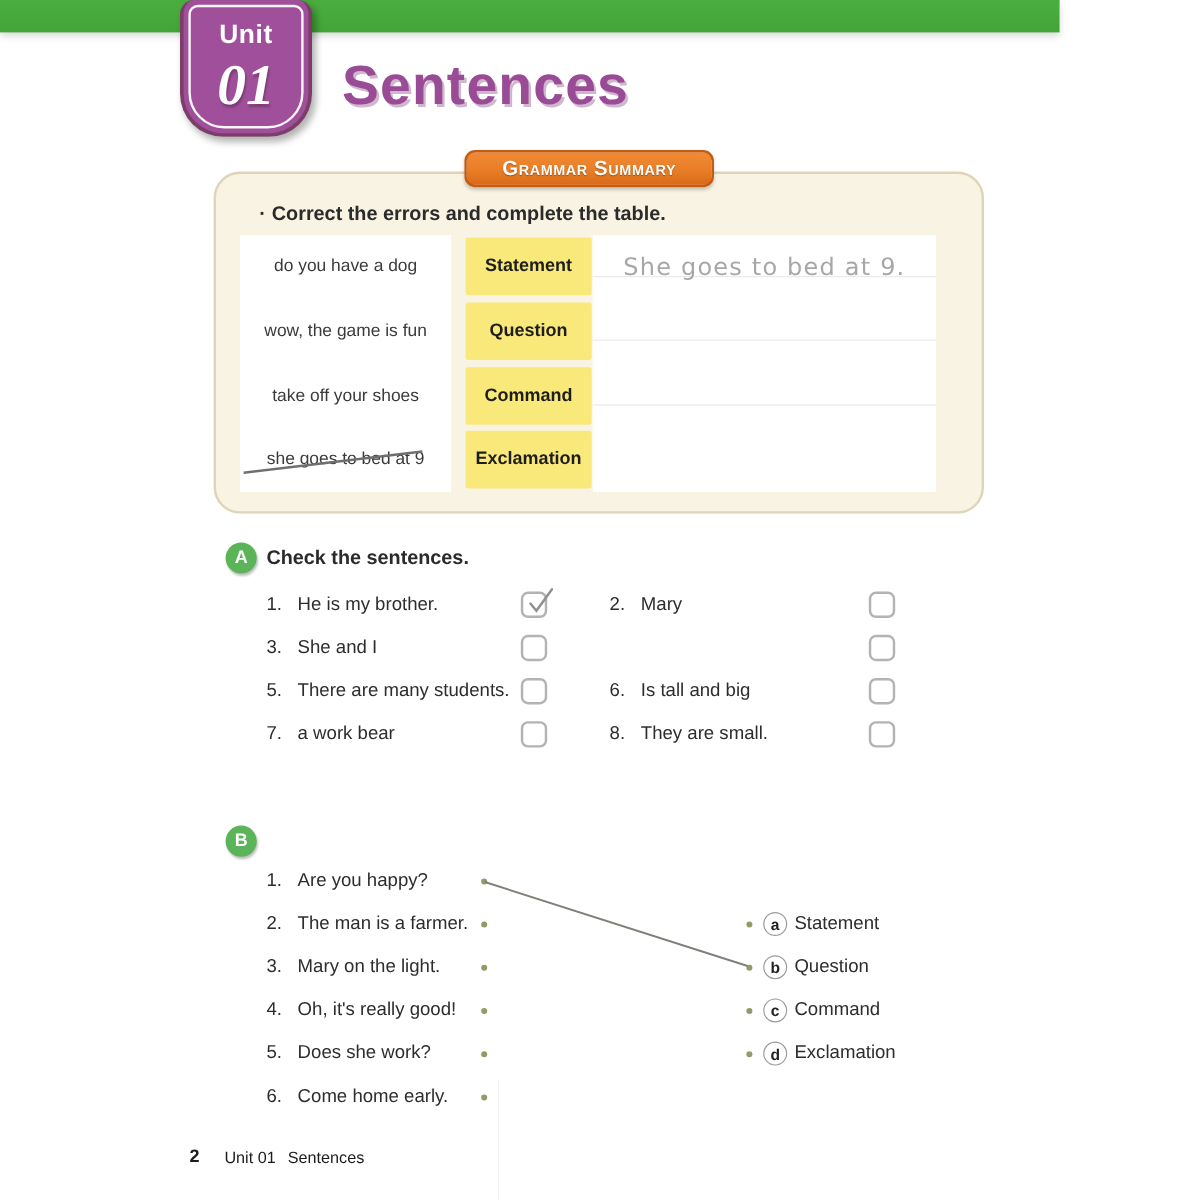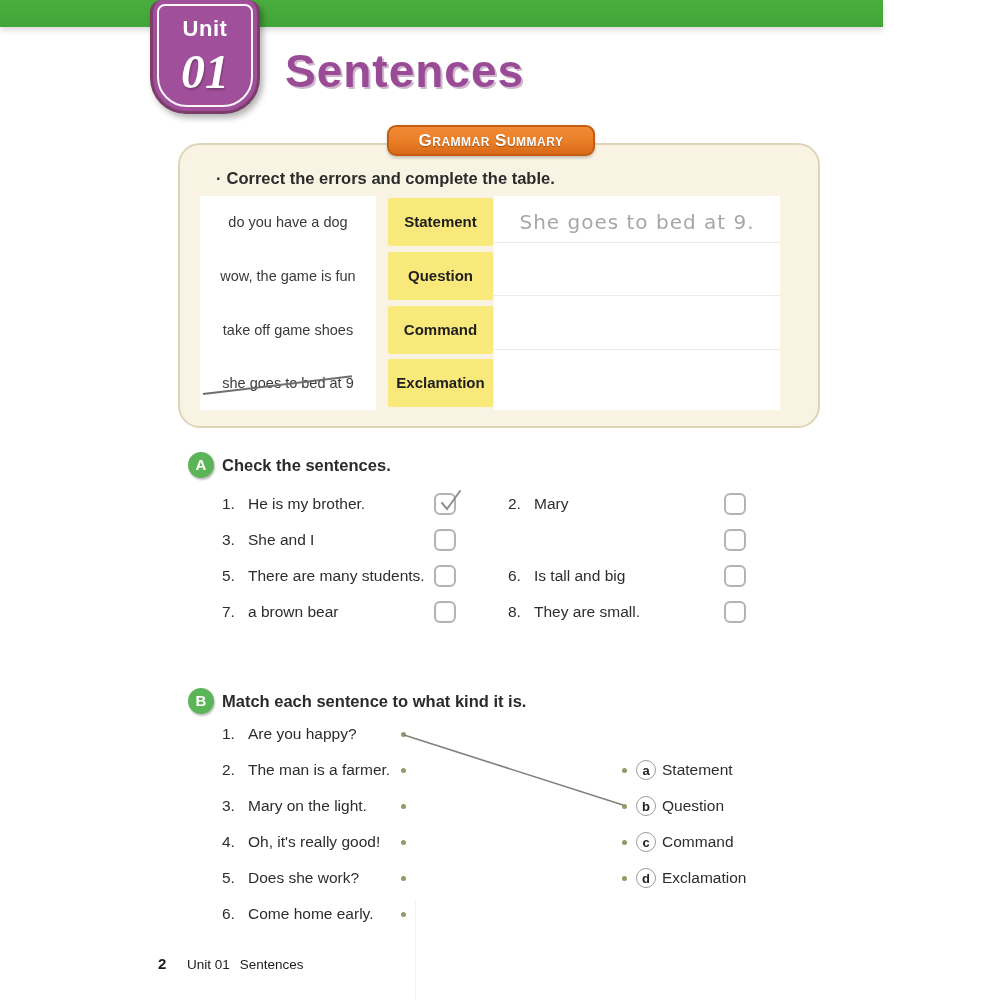--- a/index.html
+++ b/index.html
@@ -45,21 +45,21 @@
   .instruction .bullet { margin-right:5px; font-weight:bold; }
 
   
   .col-sentences { position:absolute; left:200px; top:196px; width:176px; height:214px; background:#fff; }
   .sentence { position:absolute; width:100%; text-align:center; font-size:14.5px; color:#3a3a3a; height:20px; line-height:20px; }
   .strike-line { position:absolute; left:3px; top:197px; width:150px; height:1.6px; background:#6f6f6f;
     transform:rotate(-6.8deg); transform-origin:0 50%; }
   .type-cell { position:absolute; left:388px; width:105px; height:48px; background:var(--yellow,#f9e97a);
     border-radius:2px; text-align:center; line-height:48px; font-weight:bold; font-size:15px; color:#1e1e1e; }
   .col-answers { position:absolute; left:494px; top:196px; width:286px; height:214px; background:#fff; }
-  .answer-row { position:absolute; left:0; width:100%; height:47px; border-bottom:1px solid #eceae4;
+  .answer-row { position:absolute; left:0; width:100%; height:35px; border-bottom:1px solid #eceae4;
     text-align:center; line-height:53px; }
   .answer-row:last-child { border-bottom:none; }
   .handwriting { font-family:"DejaVu Sans", sans-serif; color:var(--handwriting_gray,#a7a7a7);
     font-size:20px; letter-spacing:1px; }
 
   
   .sec-circle { position:absolute; width:26px; height:26px; border-radius:50%;
     background:var(--section_green,#5bb457); color:#fff; font-weight:bold; font-size:15px;
     text-align:center; line-height:26px; box-shadow:1px 2px 2px rgba(0,0,0,0.25); }
   .sec-heading { position:absolute; font-size:16.5px; font-weight:bold; color:var(--text_dark,#2b2b2b); }
@@ -103,21 +103,21 @@
   <section class="summary-box"></section>
   <div class="summary-badge">Grammar Summary</div>
 
   <div class="instruction">
     <span class="bullet">·</span><span>Correct the errors and complete the table.</span>
   </div>
 
   <div class="col-sentences">
     <div class="sentence" style="top:16px">do you have a dog</div>
     <div class="sentence" style="top:70px">wow, the game is fun</div>
-    <div class="sentence" style="top:124px">take off game shoes</div>
+    <div class="sentence" style="top:124px">take off your shoes</div>
     <div class="sentence" style="top:177px">she goes to bed at 9</div>
     <div class="strike-line"></div>
   </div>
 
   <div class="type-cell" style="top:198px">Statement</div>
   <div class="type-cell" style="top:252px">Question</div>
   <div class="type-cell" style="top:306px">Command</div>
   <div class="type-cell" style="top:359px">Exclamation</div>
 
   <div class="col-answers">
@@ -128,38 +128,37 @@
   </div>
 
   <div class="sec-circle" style="left:188px; top:452px">A</div>
   <div class="sec-heading" style="left:222px; top:456px">Check the sentences.</div>
 
   <div class="item" style="left:222px; top:493px"><span class="num">1.</span><span>He is my brother.</span></div>
   <div class="item" style="left:508px; top:493px"><span class="num">2.</span><span>Mary</span></div>
   <div class="item" style="left:222px; top:529px"><span class="num">3.</span><span>She and I</span></div>
   <div class="item" style="left:222px; top:565px"><span class="num">5.</span><span>There are many students.</span></div>
   <div class="item" style="left:508px; top:565px"><span class="num">6.</span><span>Is tall and big</span></div>
-  <div class="item" style="left:222px; top:601px"><span class="num">7.</span><span>a brown bear</span></div>
+  <div class="item" style="left:222px; top:601px"><span class="num">7.</span><span>a work bear</span></div>
   <div class="item" style="left:508px; top:601px"><span class="num">8.</span><span>They are small.</span></div>
 
   <div class="checkbox checked" style="left:434px; top:493px">
     <svg width="26" height="26">
         <path d="M5 14 L10 20 L23 2" fill="none" stroke="#8f8f8f" stroke-width="2" stroke-linecap="round"></path>
       </svg>
   </div>
   <div class="checkbox" style="left:724px; top:493px"></div>
   <div class="checkbox" style="left:434px; top:529px"></div>
   <div class="checkbox" style="left:724px; top:529px"></div>
   <div class="checkbox" style="left:434px; top:565px"></div>
   <div class="checkbox" style="left:724px; top:565px"></div>
   <div class="checkbox" style="left:434px; top:601px"></div>
   <div class="checkbox" style="left:724px; top:601px"></div>
 
   <div class="sec-circle" style="left:188px; top:688px">B</div>
-  <div class="sec-heading" style="left:222px; top:692px">Match each sentence to what kind it is.</div>
 
   <div class="item" style="left:222px; top:723px"><span class="num">1.</span><span>Are you happy?</span></div>
   <div class="item" style="left:222px; top:759px"><span class="num">2.</span><span>The man is a farmer.</span></div>
   <div class="item" style="left:222px; top:795px"><span class="num">3.</span><span>Mary on the light.</span></div>
   <div class="item" style="left:222px; top:831px"><span class="num">4.</span><span>Oh, it's really good!</span></div>
   <div class="item" style="left:222px; top:867px"><span class="num">5.</span><span>Does she work?</span></div>
   <div class="item" style="left:222px; top:903px"><span class="num">6.</span><span>Come home early.</span></div>
 
   <div class="dot" style="left:401px; top:732px"></div>
   <div class="dot" style="left:401px; top:768px"></div>

